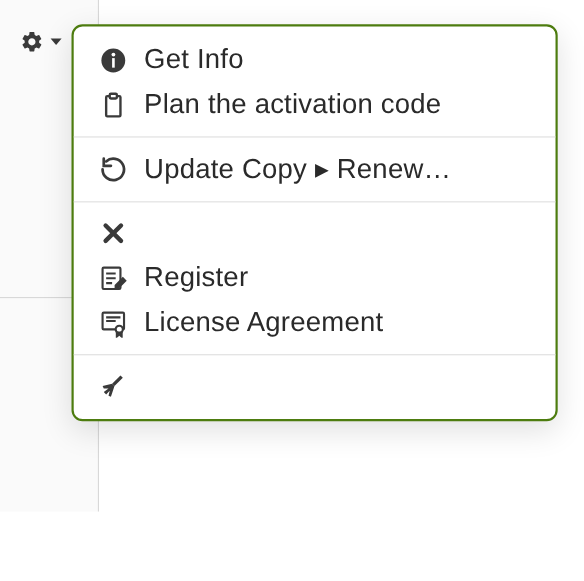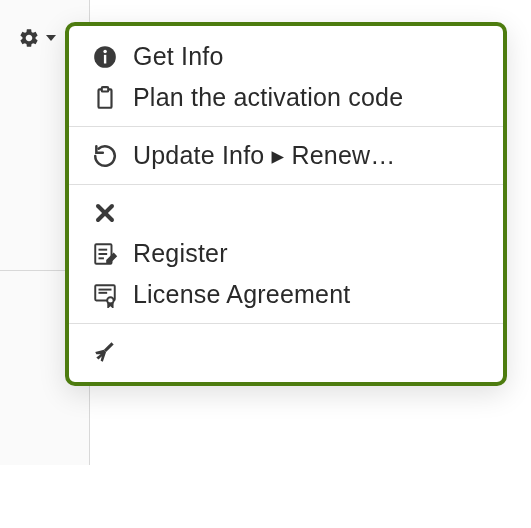--- a/index.html
+++ b/index.html
@@ -51,21 +51,21 @@
       border-left: 5px solid transparent;
       border-right: 5px solid transparent;
       border-top: 6px solid #3a3a3a;
     }
     .menu {
       position: absolute;
       left: 65px;
       top: 22px;
       width: 442px;
       background: #ffffff;
-      border: 4px solid #4d7c0f;
+      border: 2px solid #4d7c0f;
       border-radius: 10px;
       box-shadow: 0 8px 28px rgba(0,0,0,0.12);
       padding: 10px 0;
     }
     .menu-item {
       display: flex;
       align-items: center;
       padding: 6px 22px;
       cursor: pointer;
       gap: 14px;
@@ -132,21 +132,21 @@
 
   <div class="menu-sep"></div>
 
   <div class="menu-item">
     <span class="menu-icon">
       <svg viewBox="0 0 24 24" width="26" height="26" fill="none" stroke="#3a3a3a" stroke-width="2.3" stroke-linecap="round">
           <path d="M3 12a9 9 0 1 0 3-6.7"></path>
           <polyline points="4 3 4 9 10 9" fill="none"></polyline>
         </svg>
     </span>
-    <span class="menu-label">Update Info ▸ Renew…</span>
+    <span class="menu-label">Update Copy ▸ Renew…</span>
   </div>
 
   <div class="menu-sep"></div>
 
   <div class="menu-item">
     <span class="menu-icon">
       <svg viewBox="0 0 24 24" width="24" height="24" stroke="#3a3a3a" stroke-width="4" stroke-linecap="round">
           <line x1="5" y1="5" x2="19" y2="19"></line>
           <line x1="19" y1="5" x2="5" y2="19"></line>
         </svg>

